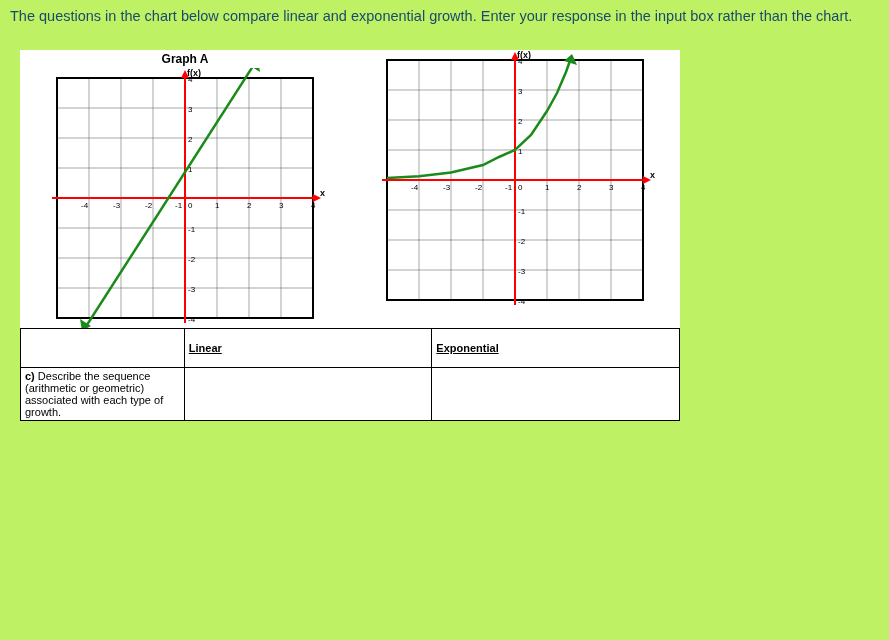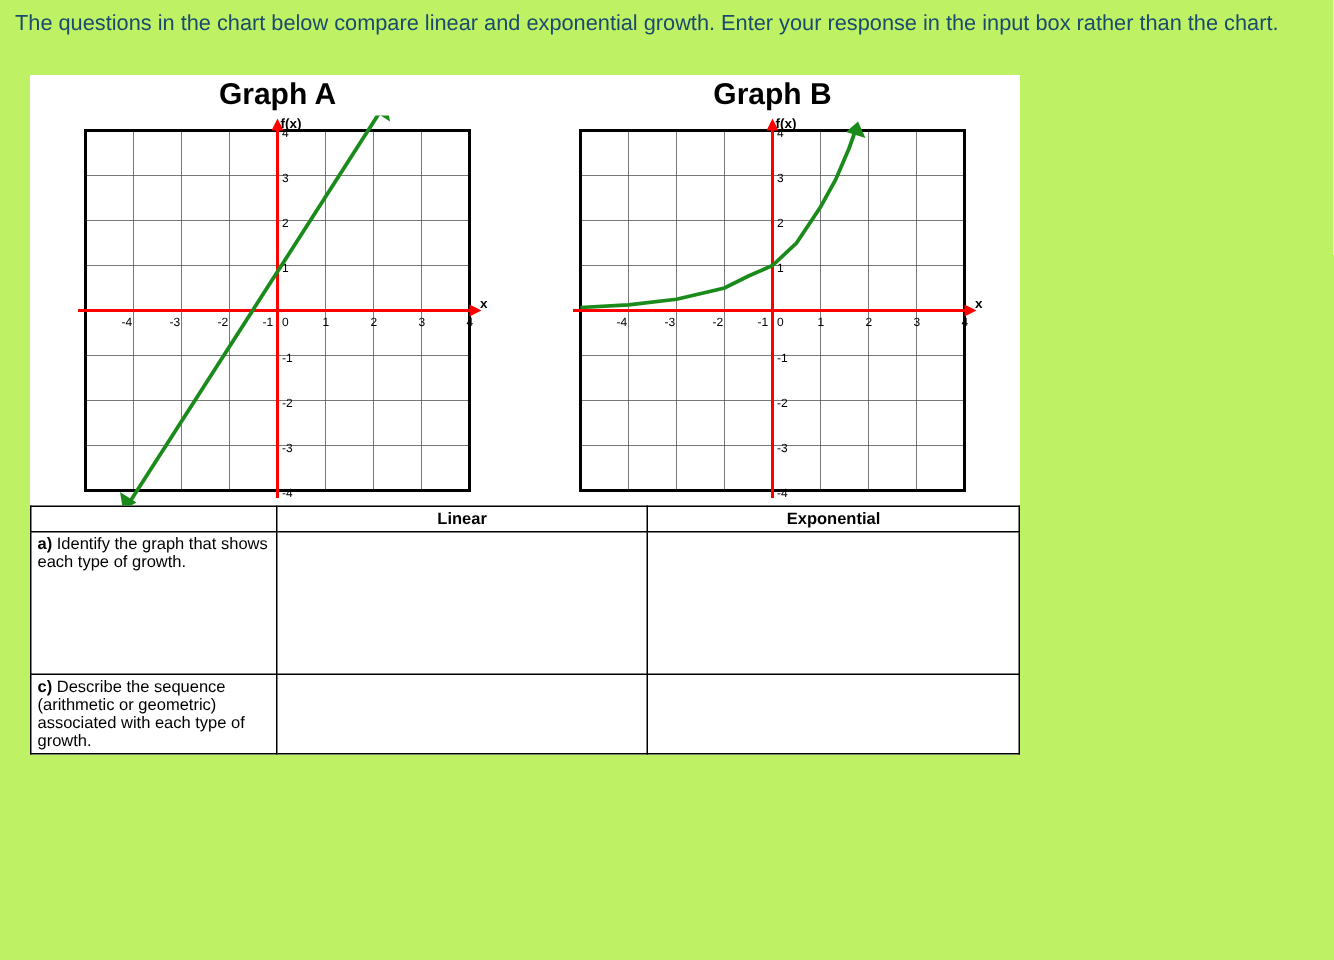--- a/index.html
+++ b/index.html
@@ -30,43 +30,44 @@
     display: flex;
     gap: 0;
     background: #ffffff;
   }
   .graph-block {
     width: 330px;
   }
   .graph-title {
     text-align: center;
     font-weight: bold;
-    font-size: 20px;
+    font-size: 12px;
     padding: 2px 0 2px 0;
   }
   .graph-svg {
     display: block;
     margin: 0 auto;
   }
   table.chart {
     border-collapse: collapse;
     width: 100%;
     background: #ffffff;
   }
   table.chart td, table.chart th {
     border: 1px solid #000000;
     font-size: 11px;
     font-family: Arial, sans-serif;
     vertical-align: top;
     padding: 2px 4px;
   }
   table.chart th {
     font-weight: bold;
-    text-align: center;
-    padding: 2px 4px;
+    text-align: left;
+    padding: 13px 4px;
+    text-decoration: underline;
   }
   .prompt-label b {
     font-weight: bold;
   }
   .row-tall td { height: 90px; }
   .row-med td { height: 52px; }
   .row-short td { height: 42px; }
 </style>
 </head>
 <body>
@@ -134,21 +135,20 @@
           <text x="152" y="8" font-size="9" font-weight="bold">f(x)</text>
           <text x="285" y="128" font-size="9" font-weight="bold">x</text>
 
           <line x1="50" y1="260" x2="220" y2="-5" stroke="#1a8a1a" stroke-width="2.5"></line>
           <polygon points="223,-8 214,-3 225,4" fill="#1a8a1a"></polygon>
           <polygon points="47,263 56,258 45,251" fill="#1a8a1a"></polygon>
         </svg>
       </div>
 
       <div class="graph-block">
-        <div class="graph-title">Graph B</div>
         <svg class="graph-svg" width="300" height="260" viewBox="0 0 300 260">
           <g stroke="#000" stroke-width="0.5" opacity="0.7">
             <line x1="22" y1="10" x2="22" y2="250"></line>
               <line x1="54" y1="10" x2="54" y2="250"></line>
             <line x1="86" y1="10" x2="86" y2="250"></line>
               <line x1="118" y1="10" x2="118" y2="250"></line>
             <line x1="150" y1="10" x2="150" y2="250"></line>
               <line x1="182" y1="10" x2="182" y2="250"></line>
             <line x1="214" y1="10" x2="214" y2="250"></line>
               <line x1="246" y1="10" x2="246" y2="250"></line>
@@ -202,27 +202,20 @@
         <col style="width:164px">
         <col style="width:248px">
         <col style="width:248px">
       </colgroup>
       <tbody>
           <tr>
         <th></th>
         <th>Linear</th>
         <th>Exponential</th>
       </tr>
-      <tr class="row-tall">
-        <td class="prompt-label">
-          <b>a)</b><span> Identify the graph that shows each type of growth.</span>
-        </td>
-        <td></td>
-        <td></td>
-      </tr>
       <tr class="row-short">
         <td class="prompt-label">
           <b>c)</b><span> Describe the sequence (arithmetic or geometric) associated with each type of growth.</span>
         </td>
         <td></td>
         <td></td>
       </tr>
     </tbody>
       </table>
 

